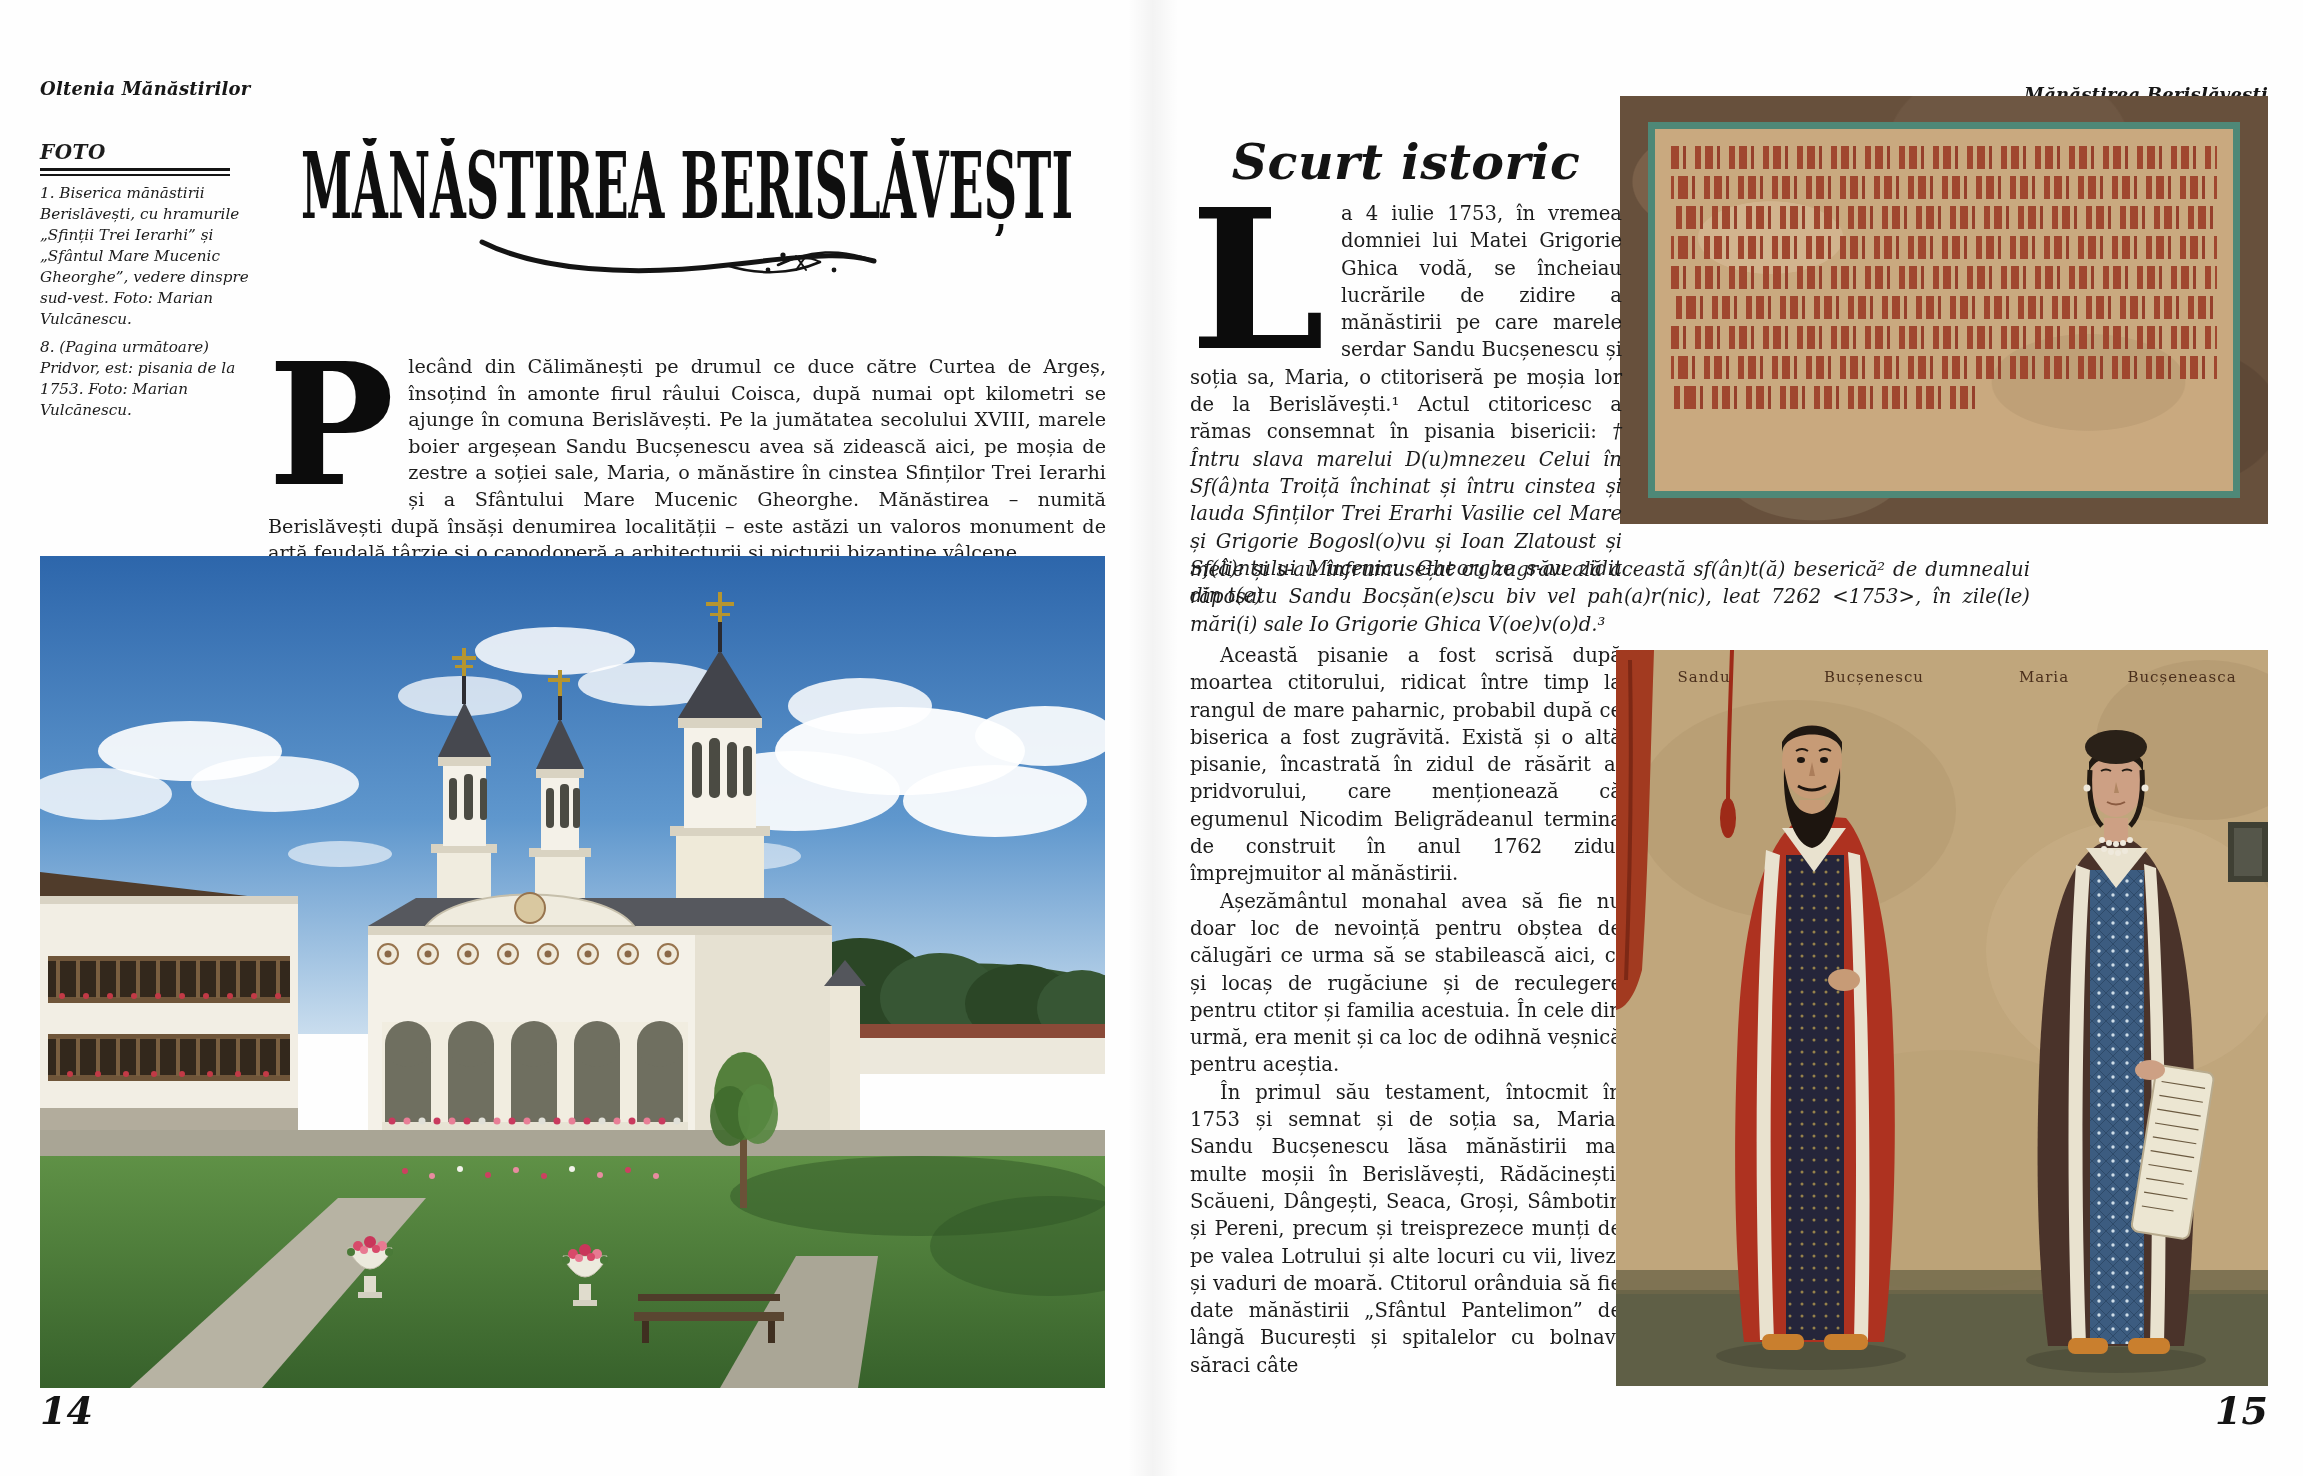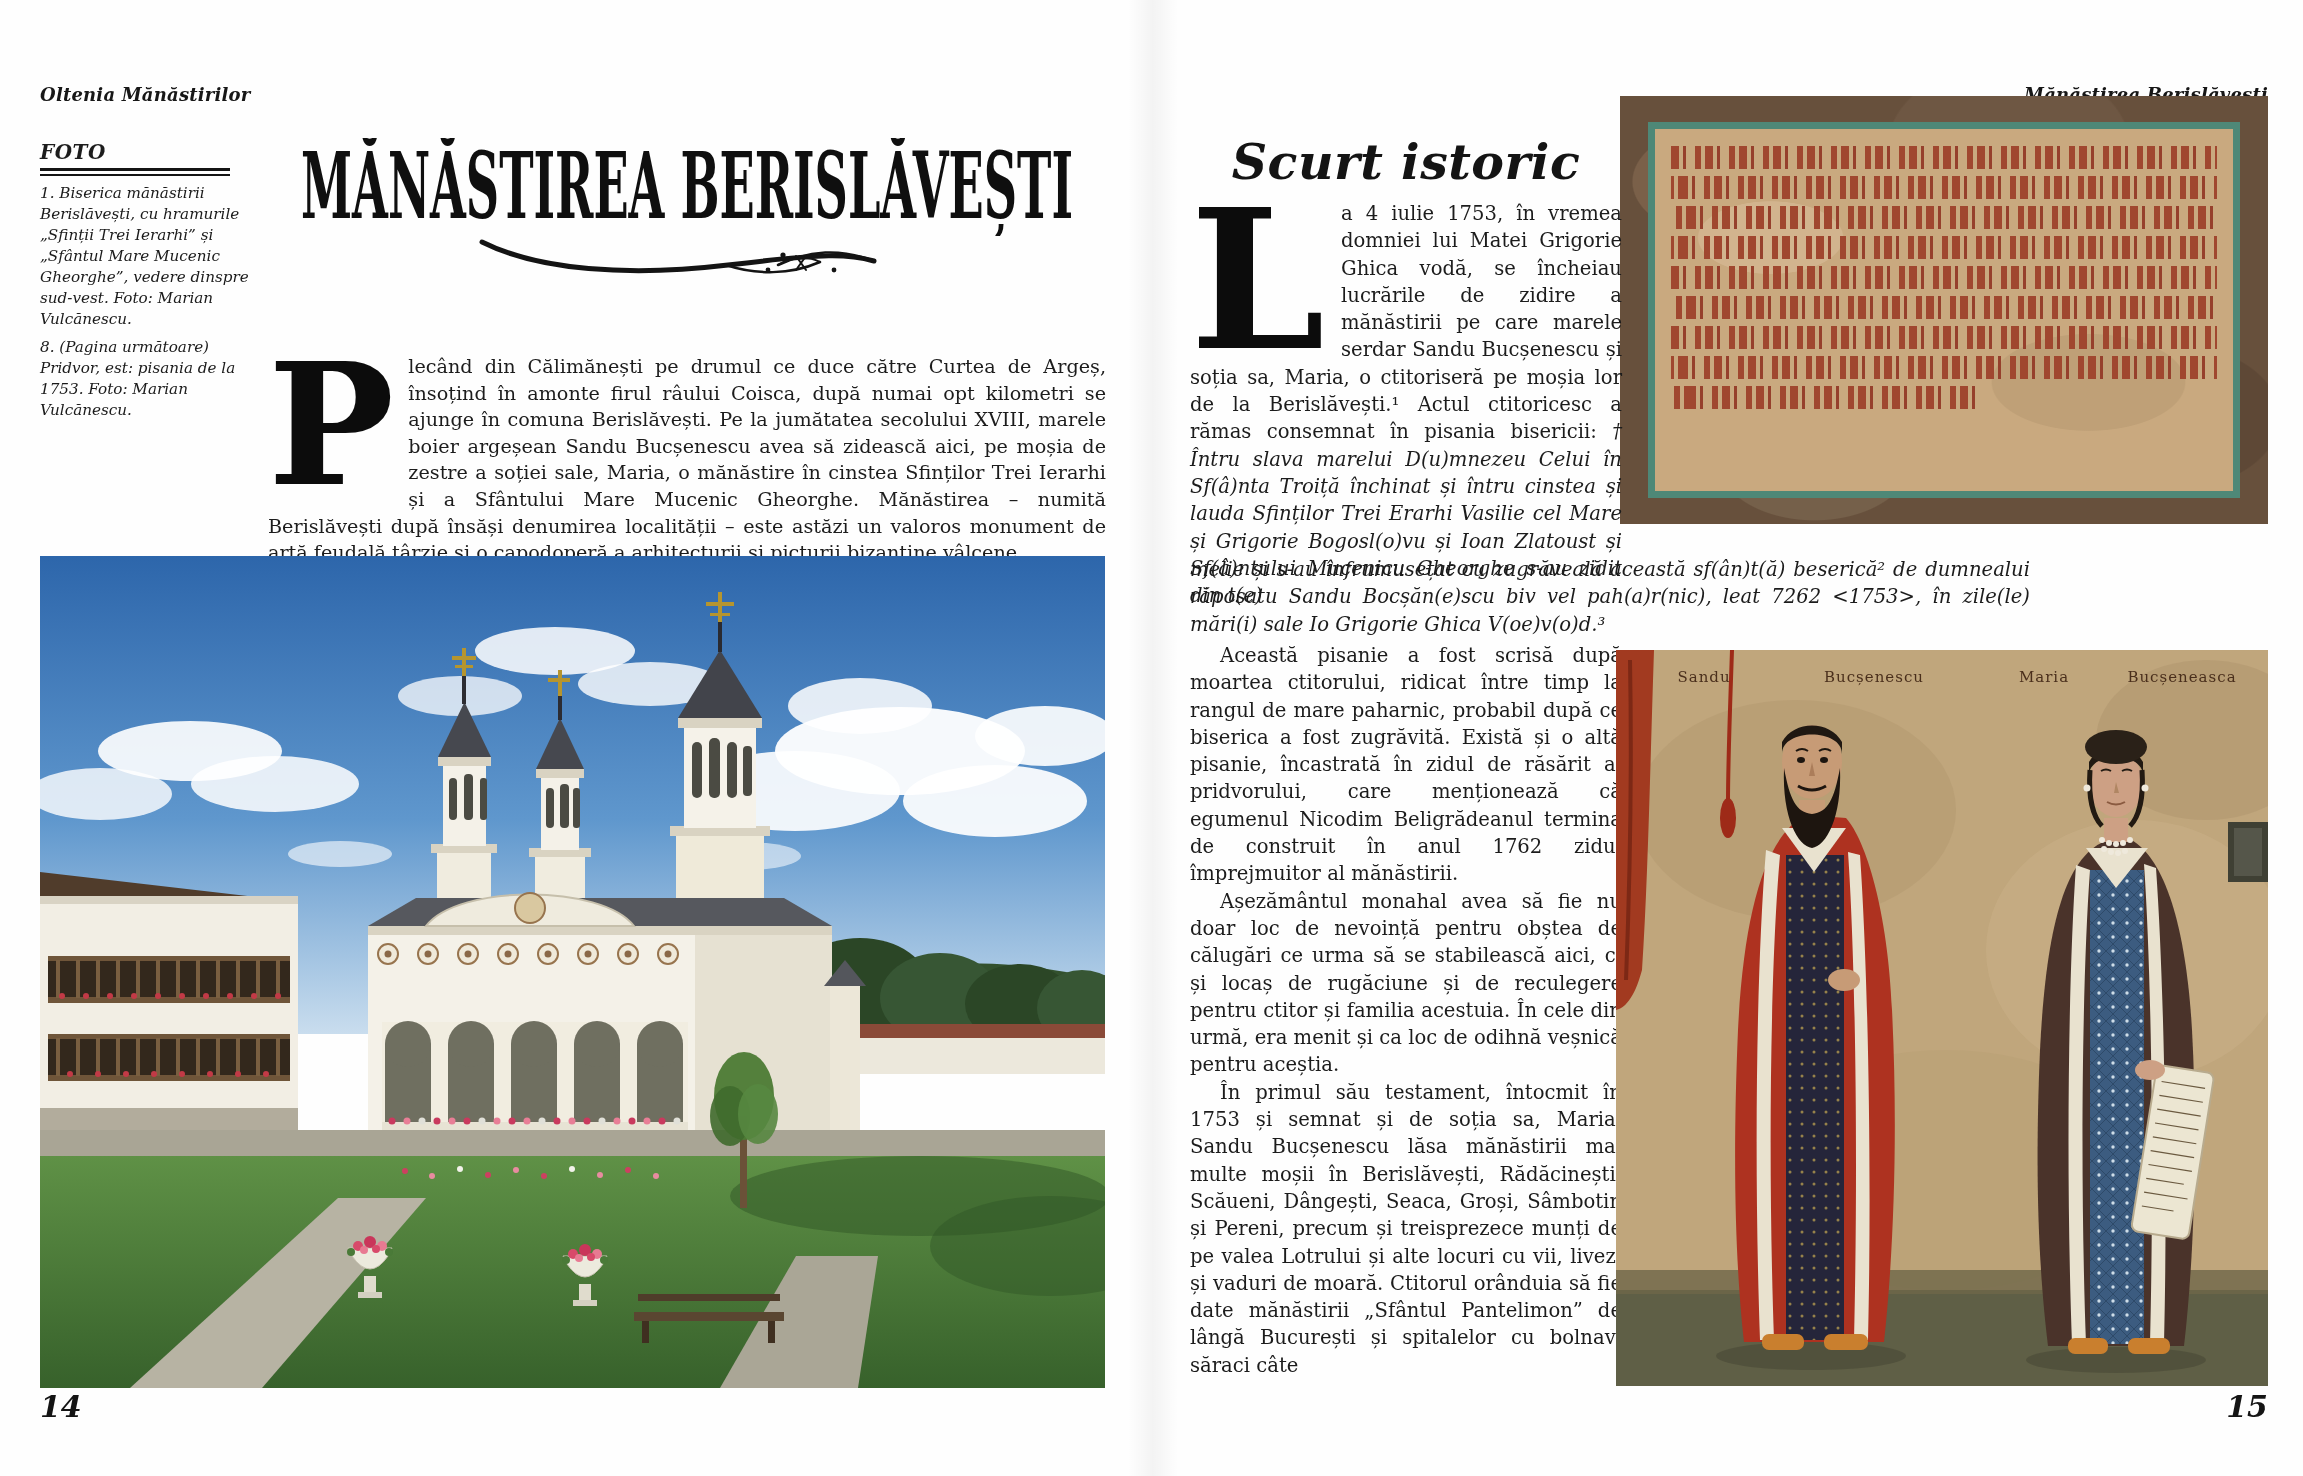--- a/index.html
+++ b/index.html
@@ -13,21 +13,21 @@
   .caption{font-style:italic;font-size:15.2px;line-height:1.38;margin-top:7px;color:#1a1a1a;width:216px;}
   .chapter-title-svg text{font-family:"DejaVu Serif",serif;font-weight:bold;fill:#0f0f0f;}
   .flourish path{fill:none;stroke:#141414;stroke-linecap:round;}
   .intro{font-size:19.2px;line-height:26.6px;text-align:justify;}
   .dropcap{float:left;font-weight:bold;color:#0c0c0c;font-family:"DejaVu Serif",serif;}
   .dropcap-p{font-size:168px;line-height:.78;margin:6px 14px 0 0;}
   .dropcap-l{font-size:192px;line-height:.8;margin:4px 16px 0 0;}
   .body{font-size:19.6px;line-height:27.3px;text-align:justify;margin:0;}
   .colb p{text-indent:30px;margin:0;}
   .sec-title{font-style:italic;font-weight:bold;font-size:49px;line-height:1;text-align:center;letter-spacing:.5px;color:#141414;}
-  .pagenum{font-style:italic;font-weight:bold;font-size:30px;line-height:1;color:#141414;}
+  .pagenum{font-style:italic;font-weight:bold;font-size:38px;line-height:1;color:#141414;}
   .gutter{background:linear-gradient(90deg,rgba(0,0,0,0),rgba(0,0,0,.045),rgba(0,0,0,0));}
   
   .pisania{background:
     radial-gradient(140px 90px at 15% 20%, #7a6049 0 60%, rgba(0,0,0,0) 61%),
     radial-gradient(180px 120px at 85% 75%, #5e4836 0 60%, rgba(0,0,0,0) 61%),
     radial-gradient(200px 140px at 60% 12%, #6e5743 0 60%, rgba(0,0,0,0) 61%),
     radial-gradient(160px 100px at 30% 85%, #75604a 0 60%, rgba(0,0,0,0) 61%),
     #67503c;}
   .pisania-frame{position:absolute;left:28px;top:26px;right:28px;bottom:26px;
     border:7px solid #4e8877;box-sizing:border-box;padding:10px 12px;
@@ -42,21 +42,21 @@
   .pisania-row.short{width:56%;}
   .fresco-label{font-family:"DejaVu Serif",serif;font-size:15px;fill:#4a2f1c;letter-spacing:1px;}
 </style>
 </head>
 <body>
 
 <div class="spread">
 
   <div class="abs gutter" style="left:1128px;top:0;width:50px;height:1476px;"></div>
 
-  <div class="abs running-hdr" style="left:40px;top:86px;">Oltenia Mănăstirilor</div>
+  <div class="abs running-hdr" style="left:40px;top:80px;">Oltenia Mănăstirilor</div>
 
   <div class="abs" style="left:40px;top:142px;width:216px;">
     <div class="foto-heading">FOTO</div>
     <div class="rule-thick"></div>
     <div class="rule-thin"></div>
     <div class="caption">1.  Biserica mănăstirii Berislăvești, cu hramurile „Sfinții Trei Ierarhi” și „Sfântul Mare Mucenic Gheorghe”, vedere dinspre sud-vest. Foto: Marian Vulcănescu.</div>
     <div class="caption">8.  (Pagina următoare) Pridvor, est: pisania de la 1753. Foto: Marian Vulcănescu.</div>
   </div>
 
   <div class="abs chapter-title-svg" style="left:268px;top:138px;width:838px;height:98px;">

